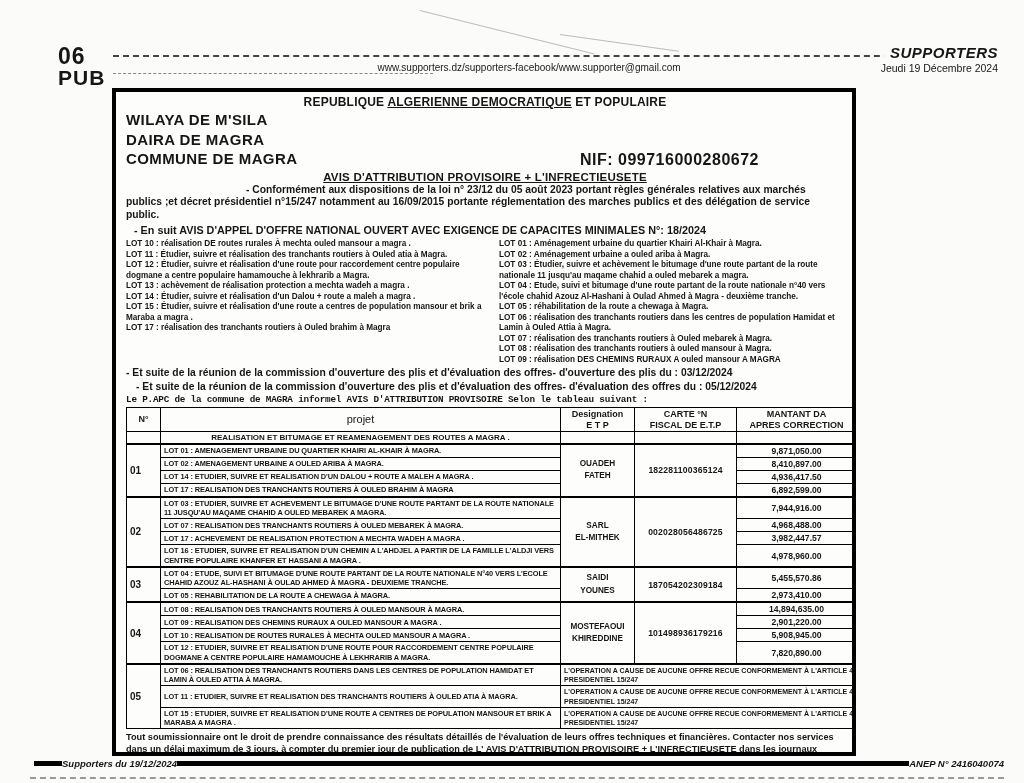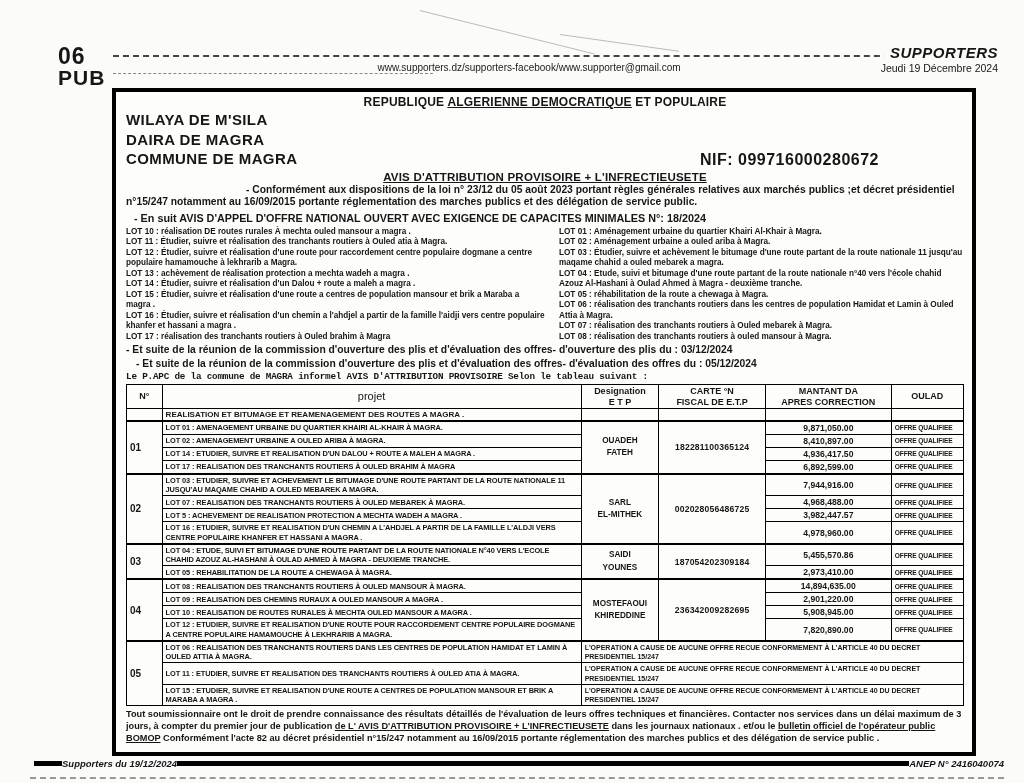--- a/index.html
+++ b/index.html
@@ -19,21 +19,21 @@
   .mast-pub { font-size:21px; font-weight:900; letter-spacing:1px; }
   .mast-rule { position:absolute; left:55px; right:10px; top:9px; border-top:2px dashed #444; }
   .mast-rule2 { position:absolute; left:55px; width:320px; top:27px; border-top:1px dashed #888; }
   .mast-site { position:absolute; left:0; right:0; top:16px; text-align:center; font-size:10px; color:#222; }
   .mast-brand { position:absolute; right:2px; top:-2px; font-size:15px; font-weight:900; font-style:italic; letter-spacing:0.5px; background:#fbfbf9; padding-left:6px;}
   .mast-date { position:absolute; right:2px; top:16px; font-size:10.5px; }
   .scratch { position:absolute; background:#bbb; height:1px; transform-origin:left top; }
 
   
   .doc-box {
-    position:absolute; left:112px; top:88px; width:864px; height:668px;
+    position:absolute; left:112px; top:88px; width:744px; height:668px;
     border:4px solid #000; background:#fdfdfc;
     padding:3px 8px 10px 10px; overflow:hidden;
   }
   .republic { text-align:center; font-weight:800; font-size:12px; letter-spacing:0.2px; }
   .republic u { text-decoration:underline; }
   .id-row { display:flex; justify-content:space-between; align-items:flex-end; margin-top:1px; }
   .agency { font-weight:800; font-size:15px; line-height:1.3; letter-spacing:0.4px; }
   .nif { font-weight:800; font-size:16px; padding-right:85px; letter-spacing:0.5px; }
   .avis-title { text-align:center; font-weight:900; font-size:11.5px; text-decoration:underline; margin-top:2px; letter-spacing:0.2px; }
   .law { font-weight:700; font-size:10.3px; line-height:1.22; margin-top:1px; text-indent:120px; }
@@ -50,21 +50,21 @@
 
   .commission { font-weight:800; font-size:10.3px; line-height:1.32; margin-top:1px; }
   .commission .l2 { padding-left:10px; }
   .table-intro { font-family:"Liberation Mono", monospace; font-weight:700; font-size:9.3px; margin-top:1px; letter-spacing:-0.2px; }
 
   
   table.attrib { width:100%; border-collapse:collapse; margin-top:2px; table-layout:fixed; }
   table.attrib td, table.attrib th { border:1.6px solid #000; padding:1px 3px; vertical-align:middle; }
   th.h { font-size:9px; font-weight:700; text-align:center; white-space:pre-line; line-height:1.15; }
   th.h.projet-h { font-size:11px; font-weight:400; }
-  td.section { font-size:8px; font-weight:800; padding:1px 2px; }
+  td.section { font-size:8px; font-weight:800; text-align:center; padding:1px 2px; }
   td.num { font-size:10px; font-weight:800; text-align:left; }
   td.proj { font-size:7.4px; font-weight:700; line-height:1.25; letter-spacing:-0.1px; }
   td.etp { font-size:8.2px; font-weight:800; text-align:center; white-space:pre-line; line-height:1.5; }
   td.carte { font-size:8.6px; font-weight:800; text-align:center; letter-spacing:0.2px; }
   td.amt { font-size:8.6px; font-weight:800; text-align:center; }
   td.obsv { font-size:6.6px; font-weight:800; text-align:left; letter-spacing:-0.1px; }
   td.note { font-size:7px; font-weight:800; line-height:1.3; }
   tr.group-start td { border-top:2.4px solid #000; }
 
   
@@ -121,32 +121,32 @@
 
 
   <div class="lots-wrap">
     <div class="lots-col">
       <div class="lot-item">LOT 10 : réalisation DE routes rurales À mechta ouled mansour a magra .</div>
       <div class="lot-item">LOT 11 : Étudier, suivre et réalisation des tranchants routiers à Ouled atia à Magra.</div>
       <div class="lot-item">LOT 12 : Étudier, suivre et réalisation d'une route pour raccordement centre populaire dogmane a centre populaire hamamouche à lekhrarib a Magra.</div>
       <div class="lot-item">LOT 13 : achèvement de réalisation protection a mechta wadeh a magra .</div>
       <div class="lot-item">LOT 14 : Étudier, suivre et réalisation d'un Dalou + route a maleh a magra .</div>
       <div class="lot-item">LOT 15 : Étudier, suivre et réalisation d'une route a centres de population mansour et brik a Maraba a magra .</div>
-      <div class="lot-item">LOT 16 : Étudier, suivre et réalisation d'un chemin a l'ahdjel a partir de la famille l'aidji vers centre populaire khanfer et hassani a magra .</div>
       <div class="lot-item">LOT 17 : réalisation des tranchants routiers à Ouled brahim à Magra</div>
     </div>
     <div class="lots-col right">
       <div class="lot-item">LOT 01 : Aménagement urbaine du quartier Khairi Al-Khair à Magra.</div>
       <div class="lot-item">LOT 02 : Aménagement urbaine a ouled ariba à Magra.</div>
       <div class="lot-item">LOT 03 : Étudier, suivre et achèvement le bitumage d'une route partant de la route nationale 11 jusqu'au maqame chahid a ouled mebarek a magra.</div>
       <div class="lot-item">LOT 04 : Etude, suivi et bitumage d'une route partant de la route nationale n°40 vers l'école chahid Azouz Al-Hashani à Oulad Ahmed à Magra - deuxième tranche.</div>
       <div class="lot-item">LOT 05 : réhabilitation de la route a chewaga à Magra.</div>
       <div class="lot-item">LOT 06 : réalisation des tranchants routiers dans les centres de population Hamidat et Lamin à Ouled Attia à Magra.</div>
       <div class="lot-item">LOT 07 : réalisation des tranchants routiers à Ouled mebarek à Magra.</div>
       <div class="lot-item">LOT 08 : réalisation des tranchants routiers à ouled mansour à Magra.</div>
+      <div class="lot-item">LOT 09 : réalisation DES CHEMINS RURAUX A ouled mansour A MAGRA</div>
     </div>
   </div>
 
   <div class="commission">
     <div>- Et suite de la réunion de la commission d'ouverture des plis et d'évaluation des offres- d'ouverture des plis du : 03/12/2024</div>
     <div class="l2">- Et suite de la réunion de la commission d'ouverture des plis et d'évaluation des offres- d'évaluation des offres du : 05/12/2024</div>
   </div>
 
   <div class="table-intro">Le P.APC de la commune de MAGRA informel AVIS D'ATTRIBUTION PROVISOIRE Selon le tableau suivant :</div>
 
@@ -213,21 +213,21 @@
       <td class="carte" rowspan="4">002028056486725</td>
       <td class="amt">7,944,916.00</td>
       <td class="obsv">OFFRE QUALIFIEE</td>
     </tr>
     <tr>
       <td class="proj">LOT 07 : REALISATION DES TRANCHANTS ROUTIERS À OULED MEBAREK À MAGRA.</td>
       <td class="amt">4,968,488.00</td>
       <td class="obsv">OFFRE QUALIFIEE</td>
     </tr>
     <tr>
-      <td class="proj">LOT 5 : ACHEVEMENT DE REALISATION PROTECTION A MECHTA WADEH A MAGRA .</td>
+      <td class="proj">LOT 17 : ACHEVEMENT DE REALISATION PROTECTION A MECHTA WADEH A MAGRA .</td>
       <td class="amt">3,982,447.57</td>
       <td class="obsv">OFFRE QUALIFIEE</td>
     </tr>
     <tr>
       <td class="proj">LOT 16 : ETUDIER, SUIVRE ET REALISATION D'UN CHEMIN A L'AHDJEL A PARTIR DE LA FAMILLE L'ALDJI VERS CENTRE POPULAIRE KHANFER ET HASSANI A MAGRA .</td>
       <td class="amt">4,978,960.00</td>
       <td class="obsv">OFFRE QUALIFIEE</td>
     </tr>
 
     <tr class="group-start">
@@ -243,21 +243,21 @@
       <td class="proj">LOT 05 : REHABILITATION DE LA ROUTE A CHEWAGA À MAGRA.</td>
       <td class="amt">2,973,410.00</td>
       <td class="obsv">OFFRE QUALIFIEE</td>
     </tr>
 
     <tr class="group-start">
       <td class="num" rowspan="4">04</td>
       <td class="proj">LOT 08 : REALISATION DES TRANCHANTS ROUTIERS À OULED MANSOUR À MAGRA.</td>
       <td class="etp" rowspan="4">MOSTEFAOUI
 KHIREDDINE</td>
-      <td class="carte" rowspan="4">236342009282695</td>
+      <td class="carte" rowspan="4">101498936179216</td>
       <td class="amt">14,894,635.00</td>
       <td class="obsv">OFFRE QUALIFIEE</td>
     </tr>
     <tr>
       <td class="proj">LOT 09 : REALISATION DES CHEMINS RURAUX A OULED MANSOUR A MAGRA .</td>
       <td class="amt">2,901,220.00</td>
       <td class="obsv">OFFRE QUALIFIEE</td>
     </tr>
     <tr>
       <td class="proj">LOT 10 : REALISATION DE ROUTES RURALES À MECHTA OULED MANSOUR A MAGRA .</td>

